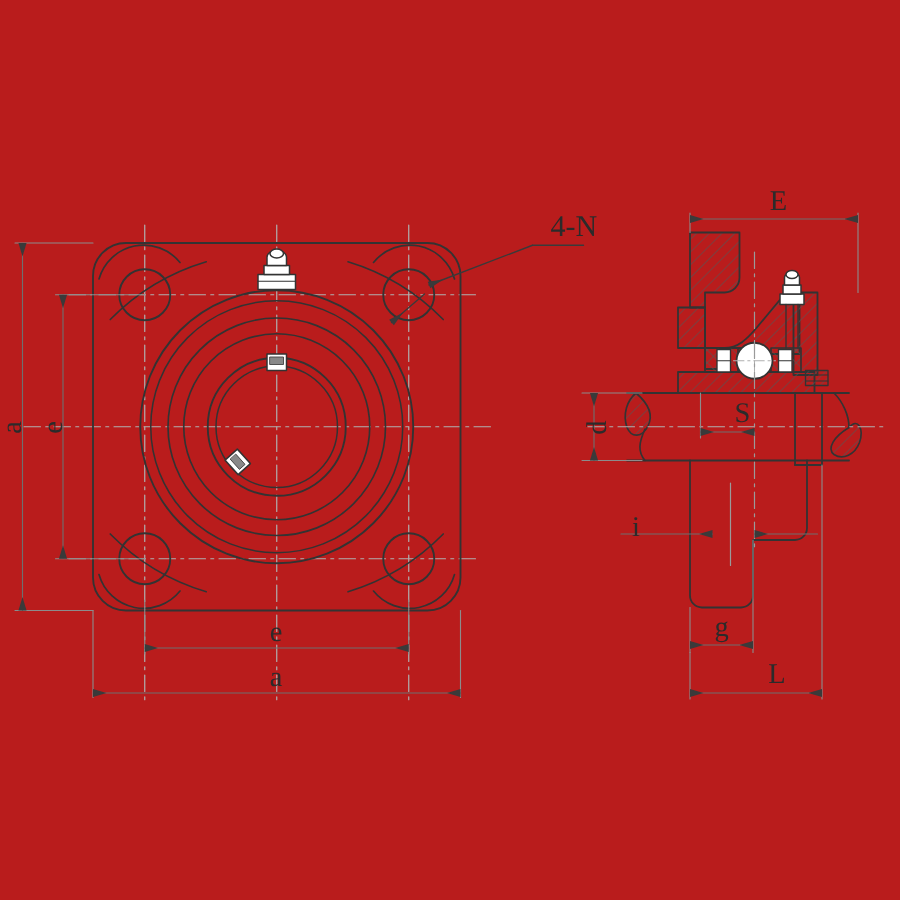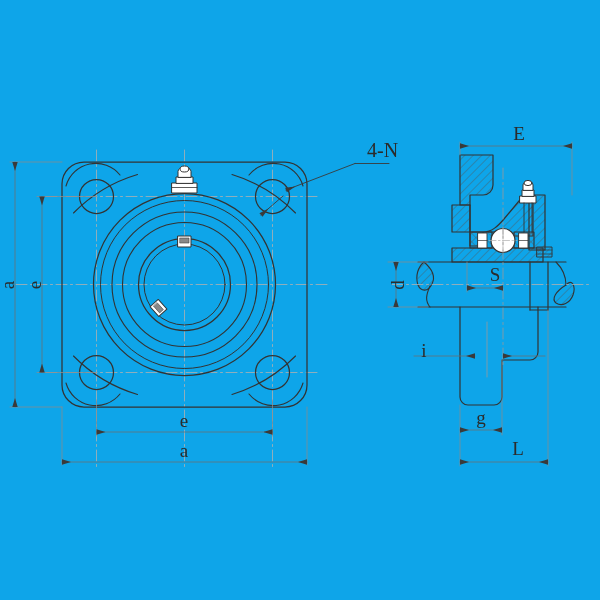--- a/index.html
+++ b/index.html
@@ -1,19 +1,19 @@
 <!DOCTYPE html>
 <html><head>
 <meta charset="utf-8">
 <title>Flange Bearing Unit Technical Drawing</title>
 <style>
   html,body{margin:0;padding:0;background:#ffffff;}
   body{width:600px;height:600px;overflow:hidden;
        font-family:"Liberation Serif", serif;}
-  #sheet{position:relative;width:600px;height:600px;background:#0ea5e9;}
+  #sheet{position:relative;width:600px;height:600px;background:#b91c1c;}
   svg{display:block;}
   .dimtext{font-family:"Liberation Serif", serif;fill:#2b2b2b;}
 </style>
 </head>
 <body>
 
 <div id="sheet">
 <svg width="600" height="600" viewBox="0 0 600 600">
 
   <defs>

